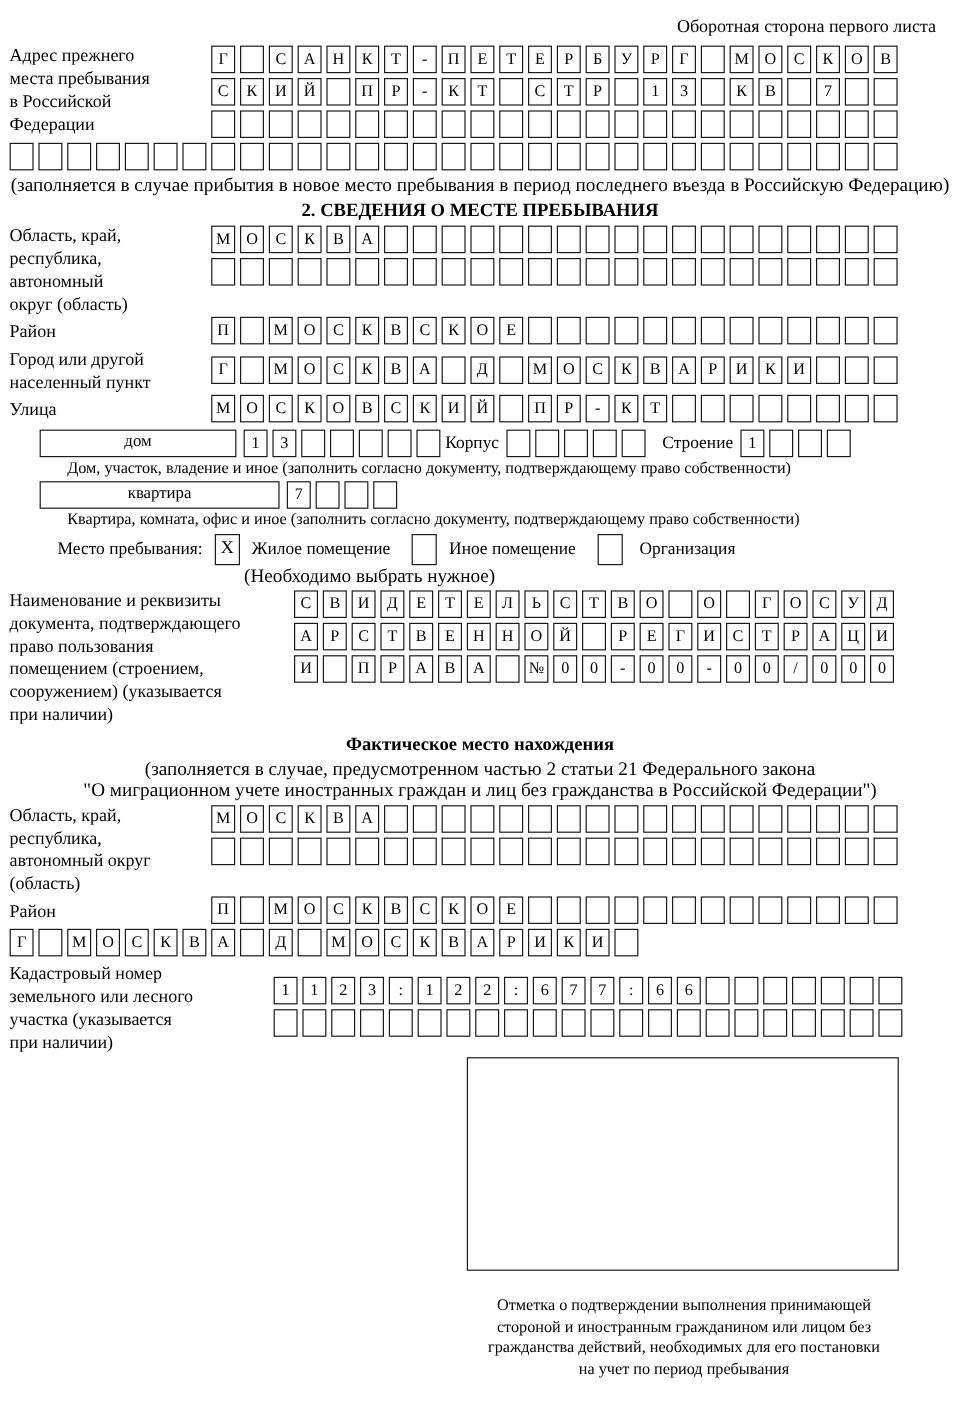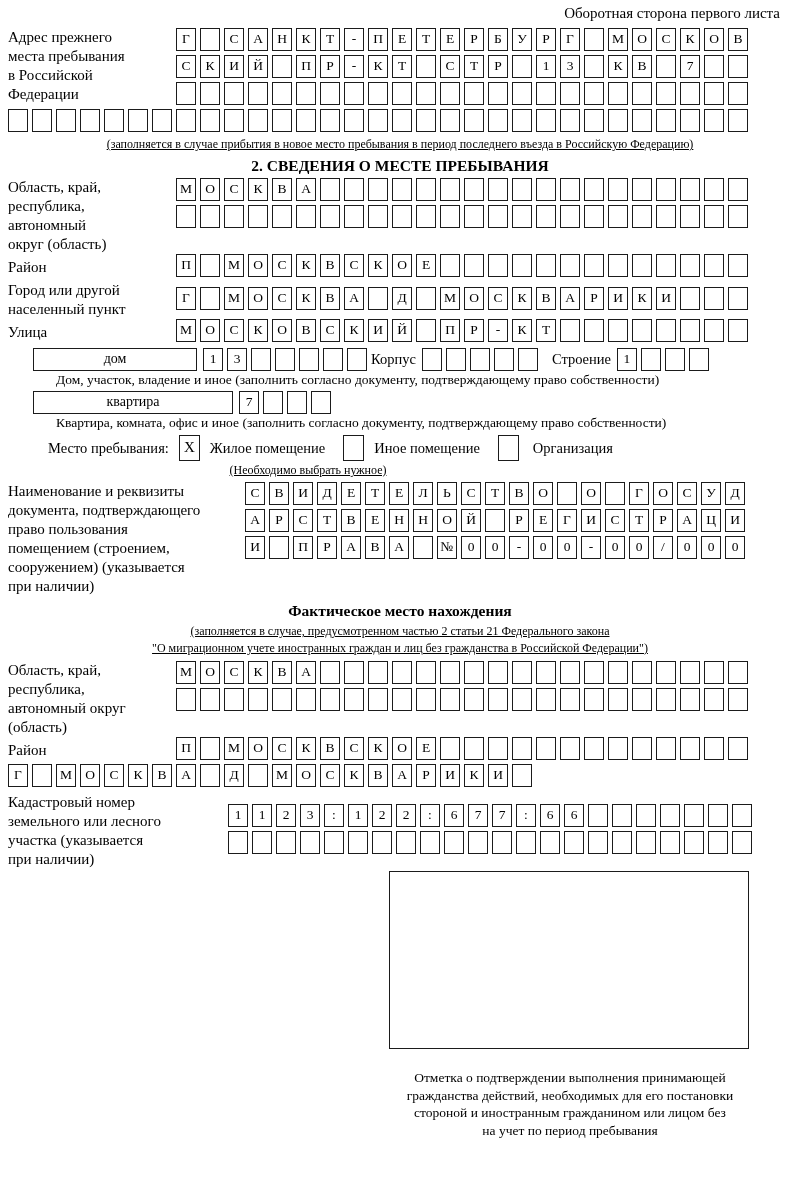--- a/index.html
+++ b/index.html
@@ -1,32 +1,32 @@
 <!DOCTYPE html>
 <html><head>
 <meta charset="utf-8">
 <style>
   html,body{margin:0;padding:0;background:#ffffff;}
   .page{position:relative;width:800px;height:1180px;box-sizing:border-box;
-        padding:4px 8px 0 8px;background:#fff;color:#000;
+        padding:14px 8px 0 8px;background:#fff;color:#000;
         font-family:"Liberation Serif","DejaVu Serif",serif;overflow:hidden;}
   .hdr{font-size:15px;text-align:right;padding-right:12px;line-height:18px;}
   .flexrow{display:flex;align-items:flex-start;}
   .flexrow.vcenter{align-items:center;}
   .lbl{font-size:15px;line-height:19px;}
   .w168{flex:0 0 168px;width:168px;}
   .w228{flex:0 0 224px;width:224px;}
   .w237{flex:0 0 237px;width:237px;}
   .w220{flex:0 0 220px;width:220px;}
   .boxcol{display:flex;flex-direction:column;}
   .boxrow{white-space:nowrap;height:23px;margin-bottom:4px;line-height:0;}
   .cell{box-sizing:border-box;display:inline-block;width:20px;height:23px;
         border:1.6px solid #1b1b1b;margin-right:4px;text-align:center;
         font-size:13.5px;line-height:20px;vertical-align:top;}
-  .note{font-size:12px;text-align:center;line-height:17px;text-decoration:underline;}
+  .note{font-size:16px;text-align:center;line-height:17px;}
   .title{font-size:15.5px;font-weight:bold;text-align:center;line-height:21px;}
   .caption{font-size:13.5px;line-height:17px;margin-left:48px;}
   .longbox{box-sizing:border-box;height:23px;border:1.6px solid #1b1b1b;
            text-align:center;font-size:14px;line-height:20px;}
   .dombox{width:164px;margin-left:25px;}
   .kvbox{width:200px;margin-left:25px;}
   .inlinelbl{font-size:14.5px;line-height:23px;}
   .checkbox{box-sizing:border-box;width:21px;height:26px;border:1.6px solid #1b1b1b;
             text-align:center;font-size:15px;line-height:23px;}
   .mestorow{display:flex;align-items:center;margin-left:40px;height:28px;}
@@ -184,18 +184,18 @@
       </div>
     <div class="boxcol">
       <div class="boxrow"><div class="cell">1</div><div class="cell">1</div><div class="cell">2</div><div class="cell">3</div><div class="cell">:</div><div class="cell">1</div><div class="cell">2</div><div class="cell">2</div><div class="cell">:</div><div class="cell">6</div><div class="cell">7</div><div class="cell">7</div><div class="cell">:</div><div class="cell">6</div><div class="cell">6</div><div class="cell"></div><div class="cell"></div><div class="cell"></div><div class="cell"></div><div class="cell"></div><div class="cell"></div><div class="cell"></div></div>
       <div class="boxrow"><div class="cell"></div><div class="cell"></div><div class="cell"></div><div class="cell"></div><div class="cell"></div><div class="cell"></div><div class="cell"></div><div class="cell"></div><div class="cell"></div><div class="cell"></div><div class="cell"></div><div class="cell"></div><div class="cell"></div><div class="cell"></div><div class="cell"></div><div class="cell"></div><div class="cell"></div><div class="cell"></div><div class="cell"></div><div class="cell"></div><div class="cell"></div><div class="cell"></div></div>
     </div>
   </div>
 
   <div class="stampbox mt2"></div>
   <div class="stampcap">
       <div>Отметка о подтверждении выполнения принимающей</div>
+      <div>стороной и иностранным гражданином или лицом без</div>
       <div>гражданства действий, необходимых для его постановки</div>
-      <div>стороной и иностранным гражданином или лицом без</div>
       <div>на учет по период пребывания</div>
     </div>
 
 </div>
 
 </body></html>

